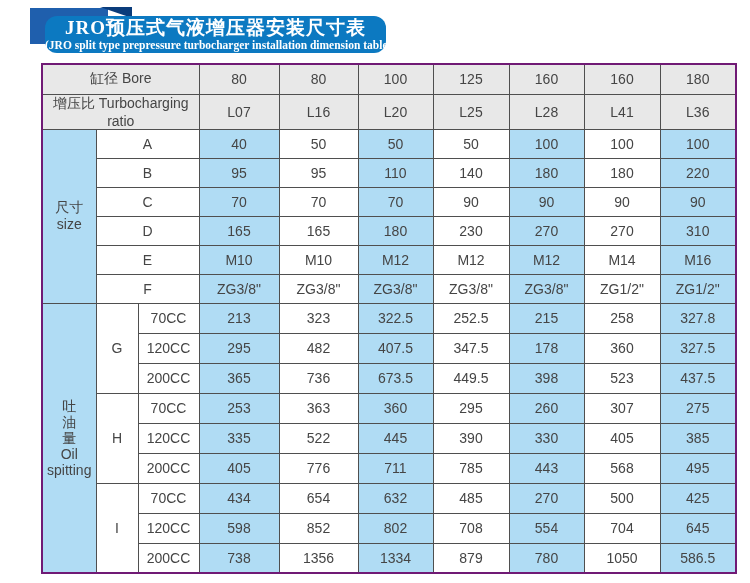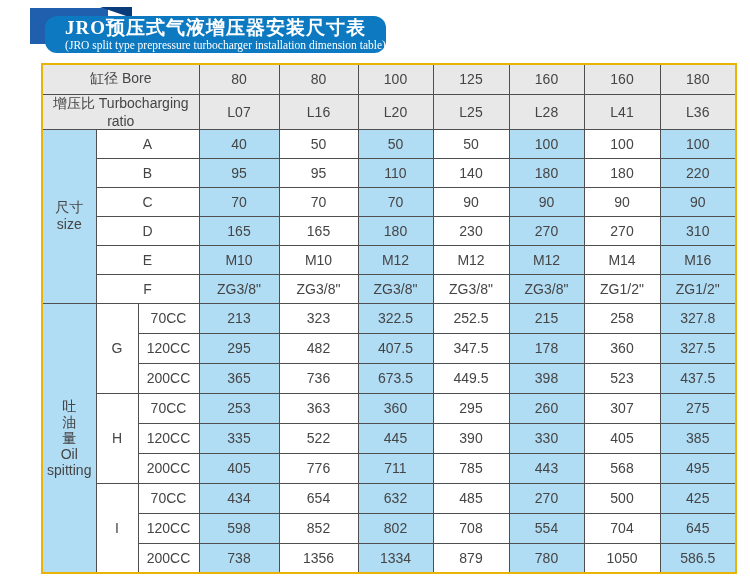--- a/index.html
+++ b/index.html
@@ -9,25 +9,25 @@
   }
   
   .corner-square{position:absolute;left:30px;top:8px;width:78px;height:36px;background:#1f5fad;}
   .corner-fold{position:absolute;left:100px;top:7px;width:32px;height:11px;background:#0a3c7b;
     clip-path:polygon(0 0,100% 0,100% 100%);}
   .banner{
     position:absolute;left:45px;top:16px;width:341px;height:37px;background:#0c79c1;
     color:#ffffff;text-align:center;font-family:"Liberation Serif",serif;border-radius:12px;
   }
   .banner-title{font-size:19px;font-weight:bold;line-height:23px;letter-spacing:1px;white-space:nowrap;}
-  .banner-subtitle{font-size:11.5px;font-weight:normal;line-height:13px;white-space:nowrap;margin-left:20px;}
+  .banner-subtitle{font-size:11.5px;font-weight:bold;line-height:13px;white-space:nowrap;}
   
   table.dim{
     position:absolute;left:41px;top:63px;border-collapse:collapse;table-layout:fixed;
-    border:2px solid #eab308;
+    border:2px solid #701a75;
   }
   table.dim td{
     border:1px solid #4f4f4f;text-align:center;vertical-align:middle;
     font-size:14px;color:#454545;padding:0;overflow:hidden;
   }
   td.gray{background:#e8e8e8;color:#3c3c3c;}
   td.blue{background:#b0dcf4;}
   td.ratio{font-size:13px;}
   td.sec{font-size:14px;color:#3c3c3c;line-height:17px;}
   td.oil{line-height:16px;}

